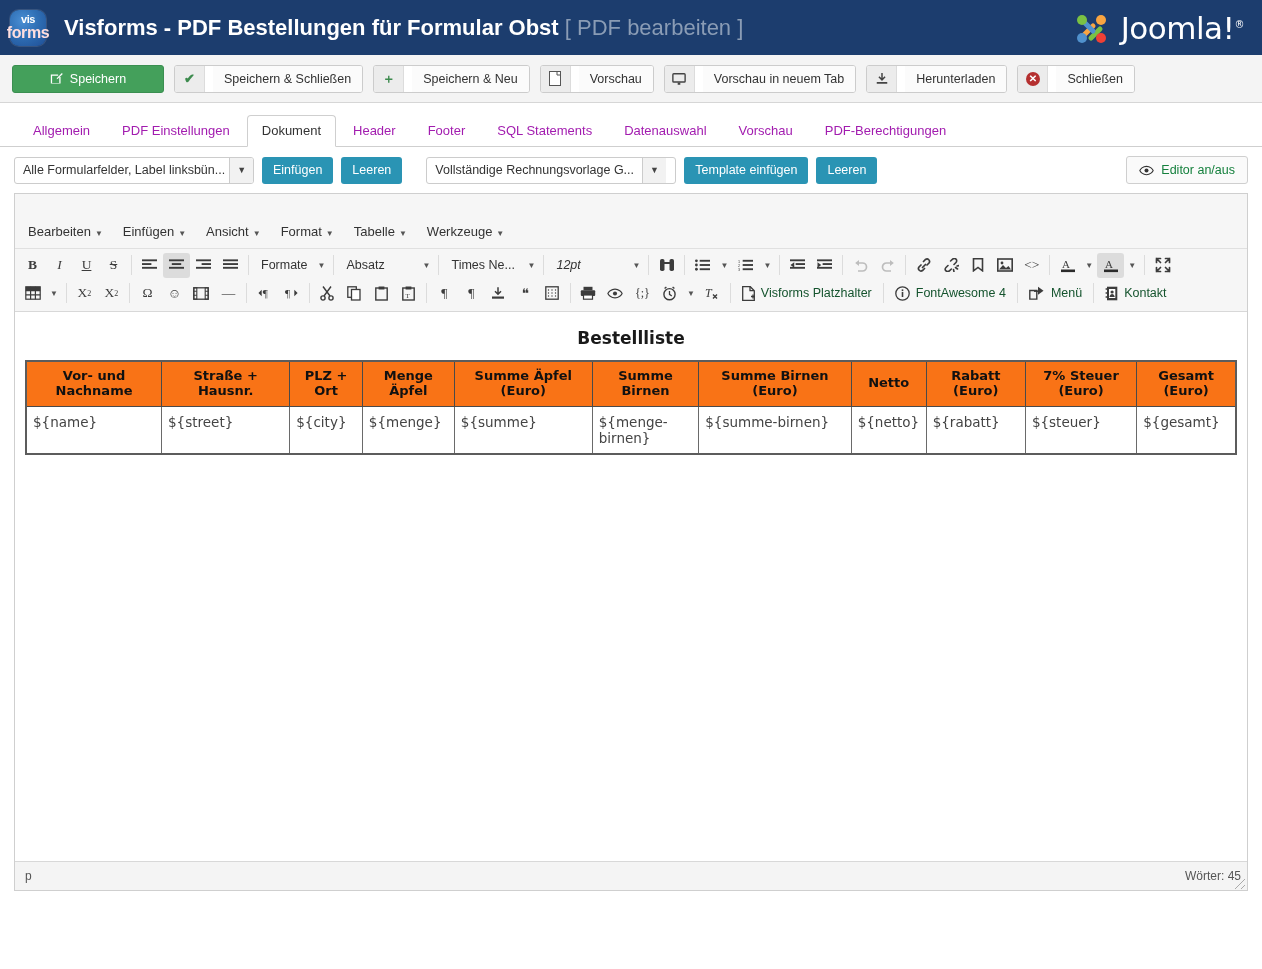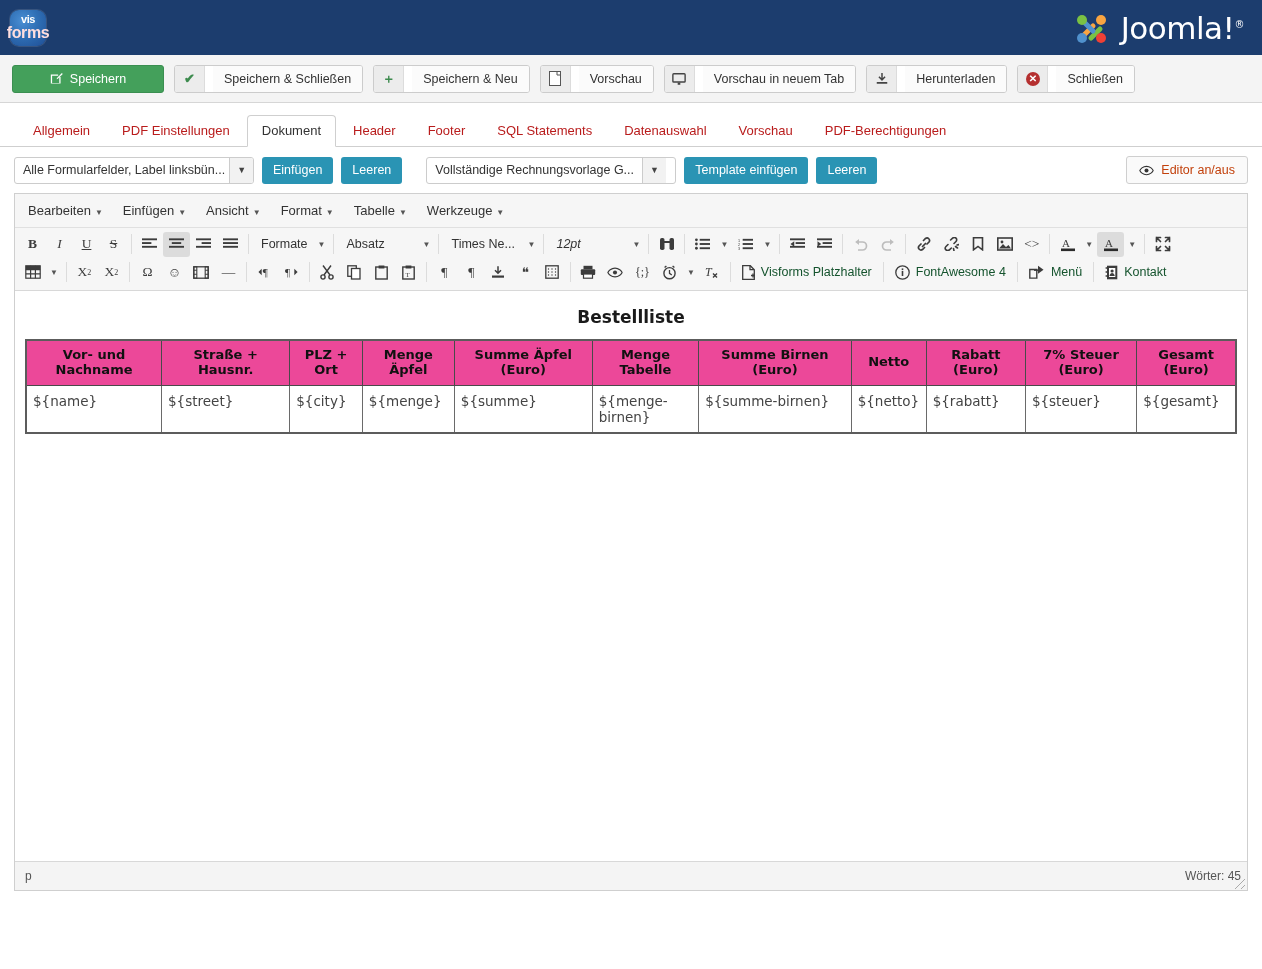--- a/index.html
+++ b/index.html
@@ -127,21 +127,21 @@
     border-bottom: 1px solid #cfcfcf;
     padding: 10px 18px 0 18px;
     display: flex;
     align-items: flex-end;
     background: #fff;
     height: 44px;
   }
   .tab {
     padding: 7px 14px 8px 14px;
     font-size: 13px;
-    color: #b91c1c;
+    color: #a21caf;
     cursor: pointer;
     border: 1px solid transparent;
     border-radius: 4px 4px 0 0;
     margin-right: 2px;
     position: relative;
     top: 1px;
     white-space: nowrap;
   }
   .tab.active {
     background: #fff;
@@ -203,21 +203,21 @@
     top: 9px;
     height: 28px;
     display: inline-flex;
     align-items: center;
     gap: 7px;
     padding: 0 12px;
     border: 1px solid #cfcfcf;
     border-radius: 3px;
     background: #fafafa;
     font-size: 12.5px;
-    color: #c2410c;
+    color: #15803d;
     cursor: pointer;
   }
 
   
   .editor {
     margin: 0 14px;
     border: 1px solid #cfcfcf;
     height: 698px;
     display: flex;
     flex-direction: column;
@@ -231,20 +231,21 @@
     background: #f6f6f6;
     border-bottom: 1px solid #e0e0e0;
   }
   .mce-menu-item {
     font-size: 13px;
     color: #333;
     padding: 4px 9px;
     border-radius: 3px;
     cursor: pointer;
     white-space: nowrap;
+    margin-top: 21px;
   }
   .mce-menu-item .ar { font-size: 8px; margin-left: 4px; color: #555; }
 
   .mce-toolbars {
     background: #f6f6f6;
     border-bottom: 1px solid #d8d8d8;
     padding: 2px 4px 4px 4px;
   }
   .mce-row {
     display: flex;
@@ -310,21 +311,21 @@
     margin: 2px 0 12px 0;
     font-family: "DejaVu Sans", sans-serif;
   }
   table.doc {
     border-collapse: collapse;
     width: 100%;
     border: 2px solid #5c5c5c;
     table-layout: fixed;
   }
   table.doc th {
-    background: #ec4899;
+    background: #f97316;
     border: 1px solid #4a4a4a;
     font-size: 13px;
     font-weight: bold;
     color: #111;
     text-align: center;
     padding: 7px 4px;
     line-height: 1.15;
     font-family: "DejaVu Sans", sans-serif;
   }
   table.doc td {
@@ -361,20 +362,24 @@
   svg { display: block; }
 </style>
 </head>
 <body>
 
 <div class="topbar">
   <div class="vis-logo">
     <span class="l1">vis</span>
     <span class="l2">forms</span>
   </div>
+  <h1>
+    <span>Visforms - PDF Bestellungen für Formular Obst</span>
+    <span class="sub">[ PDF bearbeiten ]</span>
+  </h1>
   <div class="joomla">
     <svg width="42" height="40" viewBox="0 0 42 40">
       <path d="M13 27 L22 18" stroke="#f9a541" stroke-width="5" stroke-linecap="round" fill="none"></path>
       <path d="M20 30 L29 21" stroke="#7ac143" stroke-width="5" stroke-linecap="round" fill="none"></path>
       <path d="M13 14 L22 23" stroke="#5091cd" stroke-width="5" stroke-linecap="round" fill="none"></path>
       <circle cx="11" cy="12" r="5" fill="#7ac143"></circle>
       <circle cx="30" cy="12" r="5" fill="#f9a541"></circle>
       <circle cx="11" cy="30" r="5" fill="#5091cd"></circle>
       <circle cx="30" cy="30" r="5" fill="#ee4035"></circle>
     </svg>
@@ -861,21 +866,21 @@
   <div class="mce-body">
     <div class="doc-title">Bestellliste</div>
     <table class="doc">
       <thead>
         <tr>
           <th style="width:11.2%">Vor- und Nachname</th>
           <th style="width:10.6%">Straße + Hausnr.</th>
           <th style="width:6.0%">PLZ + Ort</th>
           <th style="width:7.6%">Menge Äpfel</th>
           <th style="width:11.4%">Summe Äpfel (Euro)</th>
-          <th style="width:8.8%">Menge Tabelle</th>
+          <th style="width:8.8%">Summe Birnen</th>
           <th style="width:12.6%">Summe Birnen (Euro)</th>
           <th style="width:6.2%">Netto</th>
           <th style="width:8.2%">Rabatt (Euro)</th>
           <th style="width:9.2%">7% Steuer (Euro)</th>
           <th style="width:8.2%">Gesamt (Euro)</th>
         </tr>
       </thead>
       <tbody>
         <tr>
           <td>${name}</td>

